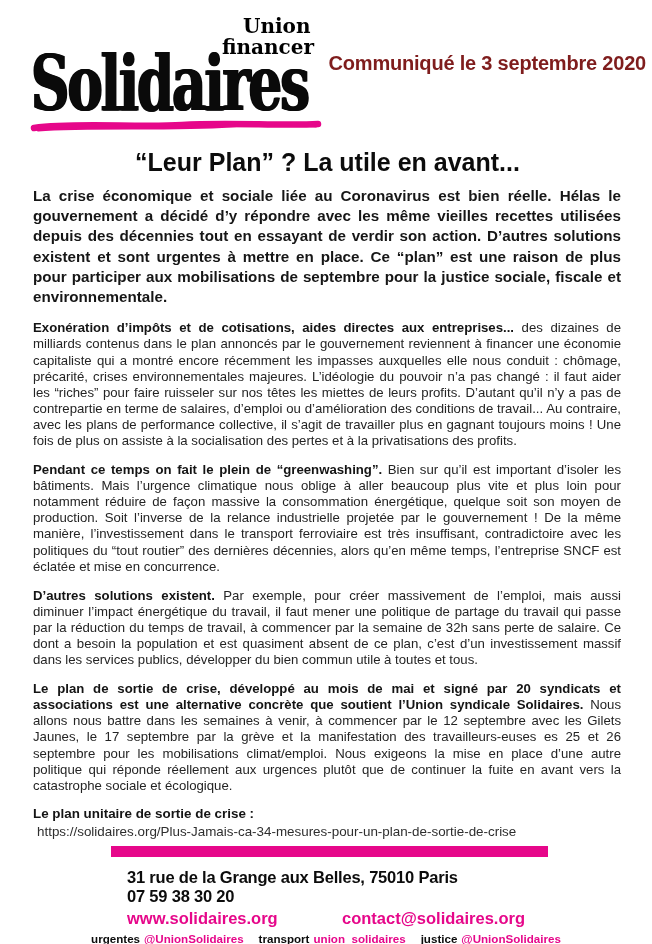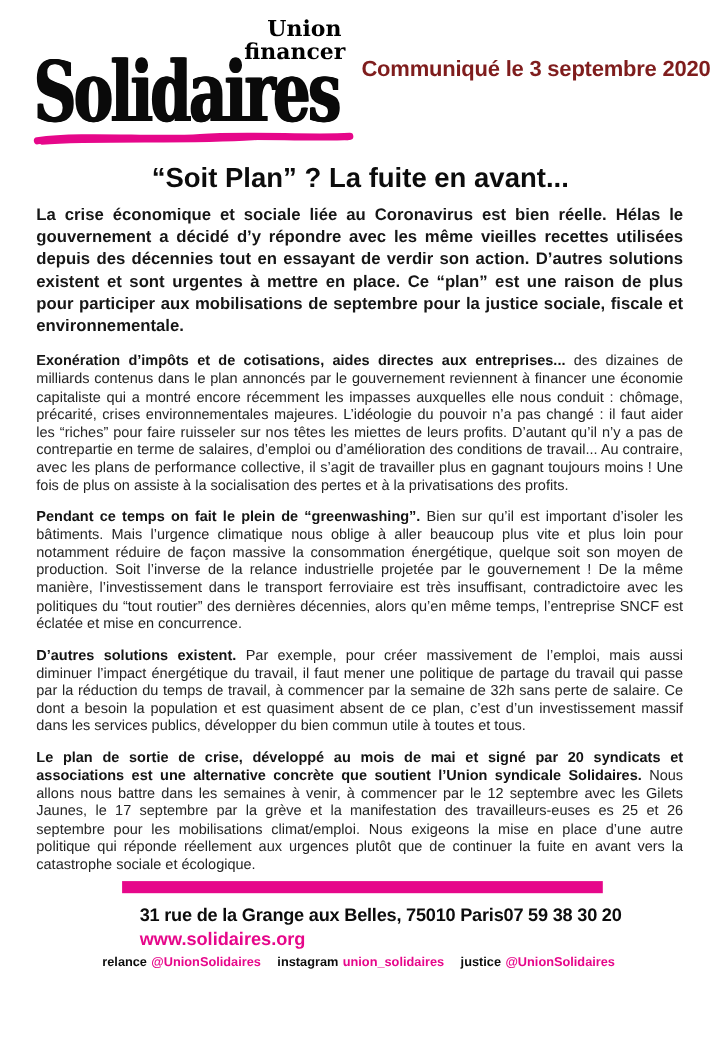--- a/index.html
+++ b/index.html
@@ -57,20 +57,21 @@
 
   
   .pink-bar{
     margin:7px 0 0 111px; width:437px; height:11px; background:var(--accent);
   }
   .footer{ margin-top:11px; }
   .f-line1{
     width:398px; margin:0 auto; display:flex; justify-content:space-between;
     font-size:16.5px; font-weight:bold; color:#0c0c0c; letter-spacing:-0.2px;
     white-space:nowrap;
+    flex-direction:column;
   }
   .f-line2{
     width:398px; margin:3px auto 0; display:flex; justify-content:space-between;
     font-size:16.5px; font-weight:bold; white-space:nowrap;
   }
   .f-line3{
     margin:4px auto 0; display:flex; justify-content:center; gap:15px;
     font-size:11.6px; font-weight:bold; color:#0c0c0c; white-space:nowrap;
   }
   .pair{ display:inline-flex; gap:4px; }
@@ -89,50 +90,53 @@
       </div>
       <div class="logo-name">Solidaires</div>
       <svg class="brush" width="292" height="17" viewBox="0 0 292 17" aria-hidden="true">
         <path d="M4 10 C 45 4, 110 10, 152 7 S 252 8, 288 6" stroke="currentColor" stroke-width="6.5" fill="none" stroke-linecap="round"></path>
         <path d="M8 12 C 62 8, 140 12, 200 8 S 272 7, 286 8" stroke="currentColor" stroke-width="3" fill="none" stroke-linecap="round"></path>
       </svg>
     </div>
     <div class="communique">Communiqué le 3 septembre 2020</div>
   </header>
 
-  <h1 class="title">“Soit Plan” ? La fuite en avant...</h1>
+  <h1 class="title">“Leur Plan” ? La utile en avant...</h1>
 
   <p class="intro">La crise économique et sociale liée au Coronavirus est bien réelle. Hélas le gouvernement a décidé d’y répondre avec les même vieilles recettes utilisées depuis des décennies tout en essayant de verdir son action. D’autres solutions existent et sont urgentes à mettre en place. Ce “plan” est une raison de plus pour participer aux mobilisations de septembre pour la justice sociale, fiscale et environnementale.</p>
 
   <p class="body-p"><strong>Exonération d’impôts et de cotisations, aides directes aux entreprises...</strong><span> des dizaines de milliards contenus dans le plan annoncés par le gouvernement reviennent à financer une économie capitaliste qui a montré encore récemment les impasses auxquelles elle nous conduit : chômage, précarité, crises environnementales majeures. L’idéologie du pouvoir n’a pas changé : il faut aider les “riches” pour faire ruisseler sur nos têtes les miettes de leurs profits. D’autant qu’il n’y a pas de contrepartie en terme de salaires, d’emploi ou d’amélioration des conditions de travail... Au contraire, avec les plans de performance collective, il s’agit de travailler plus en gagnant toujours moins ! Une fois de plus on assiste à la socialisation des pertes et à la privatisations des profits.</span></p>
 
   <p class="body-p"><strong>Pendant ce temps on fait le plein de “greenwashing”.</strong><span> Bien sur qu’il est important d’isoler les bâtiments. Mais l’urgence climatique nous oblige à aller beaucoup plus vite et plus loin pour notamment réduire de façon massive la consommation énergétique, quelque soit son moyen de production. Soit l’inverse de la relance industrielle projetée par le gouvernement ! De la même manière, l’investissement dans le transport ferroviaire est très insuffisant, contradictoire avec les politiques du “tout routier” des dernières décennies, alors qu’en même temps, l’entreprise SNCF est éclatée et mise en concurrence.</span></p>
 
   <p class="body-p"><strong>D’autres solutions existent.</strong><span> Par exemple, pour créer massivement de l’emploi, mais aussi diminuer l’impact énergétique du travail, il faut mener une politique de partage du travail qui passe par la réduction du temps de travail, à commencer par la semaine de 32h sans perte de salaire. Ce dont a besoin la population et est quasiment absent de ce plan, c’est d’un investissement massif dans les services publics, développer du bien commun utile à toutes et tous.</span></p>
 
   <p class="body-p"><strong>Le plan de sortie de crise, développé au mois de mai et signé par 20 syndicats et associations est une alternative concrète que soutient l’Union syndicale Solidaires.</strong><span> Nous allons nous battre dans les semaines à venir, à commencer par le 12 septembre avec les Gilets Jaunes, le 17 septembre par la grève et la manifestation des travailleurs-euses es 25 et 26 septembre pour les mobilisations climat/emploi. Nous exigeons la mise en place d’une autre politique qui réponde réellement aux urgences plutôt que de continuer la fuite en avant vers la catastrophe sociale et écologique.</span></p>
 
+  <p class="plan-label">Le plan unitaire de sortie de crise :</p>
+  <a class="plan-url" href="#">https://solidaires.org/Plus-Jamais-ca-34-mesures-pour-un-plan-de-sortie-de-crise</a>
 
   <div class="pink-bar"></div>
 
   <footer class="footer">
     <div class="f-line1">
       <span>31 rue de la Grange aux Belles, 75010 Paris</span>
       <span>07 59 38 30 20</span>
     </div>
     <div class="f-line2">
       <a class="pink" href="#">www.solidaires.org</a>
+      <a class="pink" href="#">contact@solidaires.org</a>
     </div>
     <div class="f-line3">
       <span class="pair">
-        <span>relance</span>
+        <span>urgentes</span>
         <a class="pink" href="#">@UnionSolidaires</a>
       </span>
       <span class="pair">
-        <span>instagram</span>
+        <span>transport</span>
         <a class="pink" href="#">union_solidaires</a>
       </span>
       <span class="pair">
         <span>justice</span>
         <a class="pink" href="#">@UnionSolidaires</a>
       </span>
     </div>
   </footer>
 
 </div>

